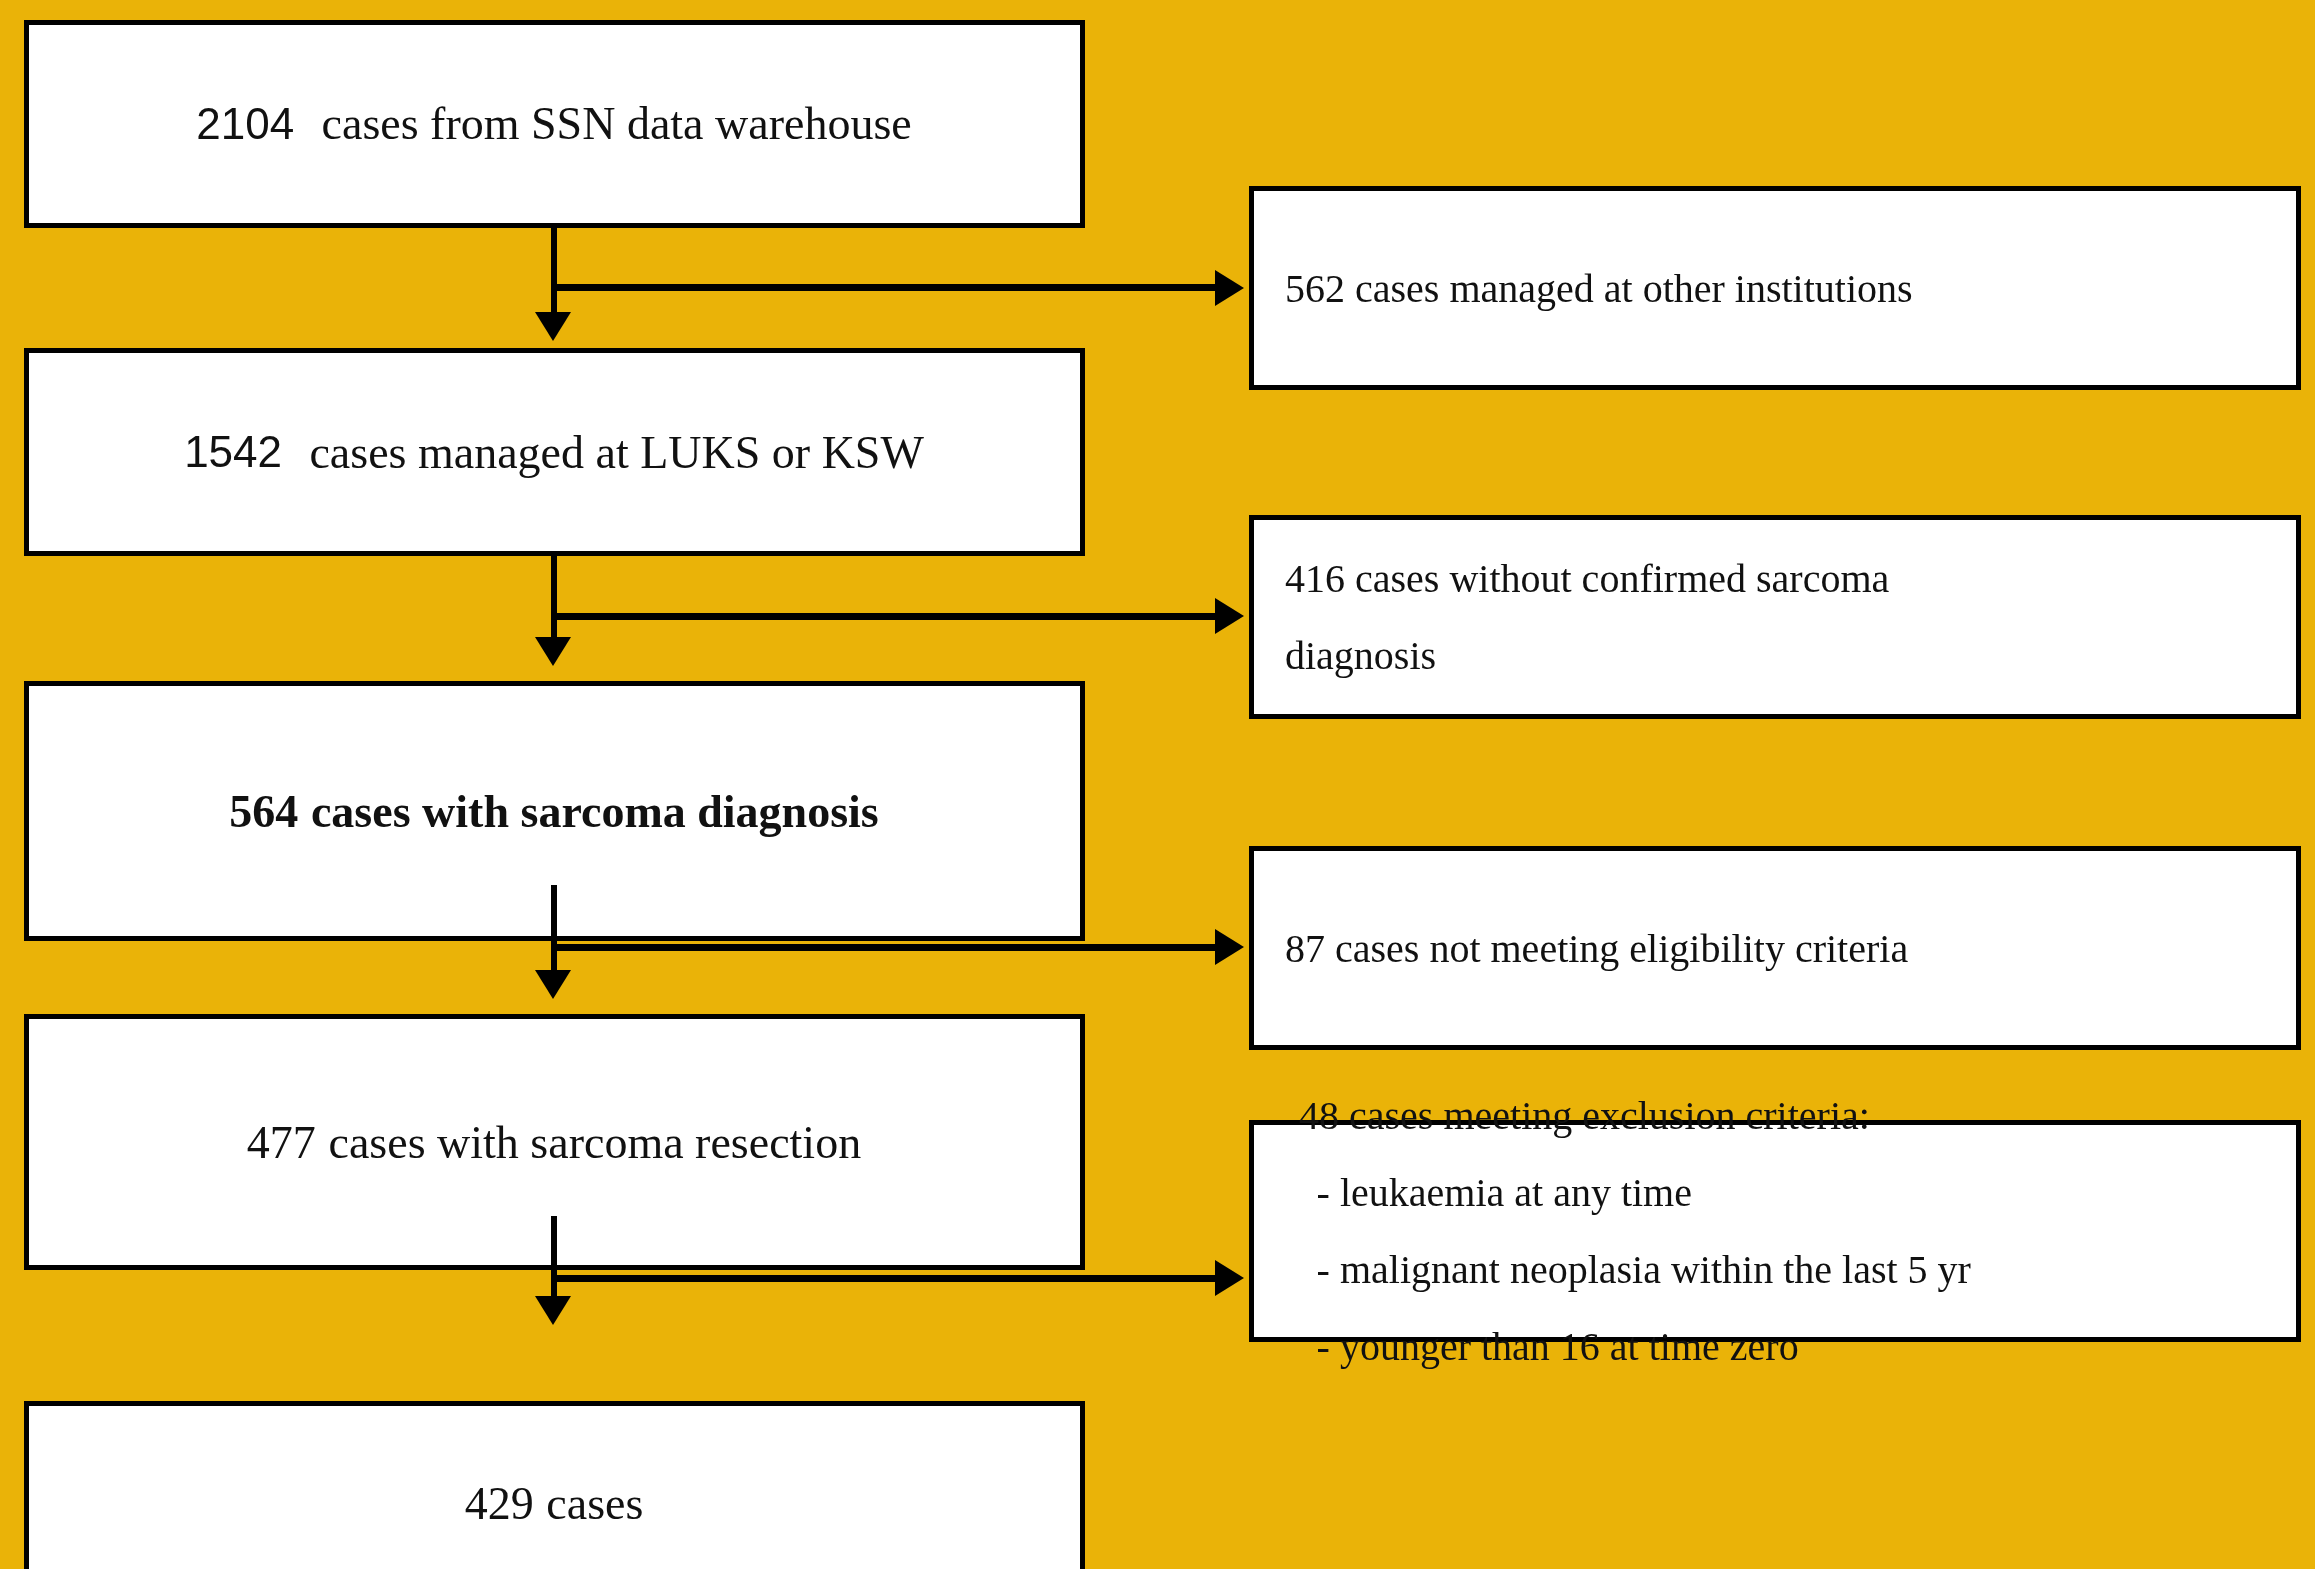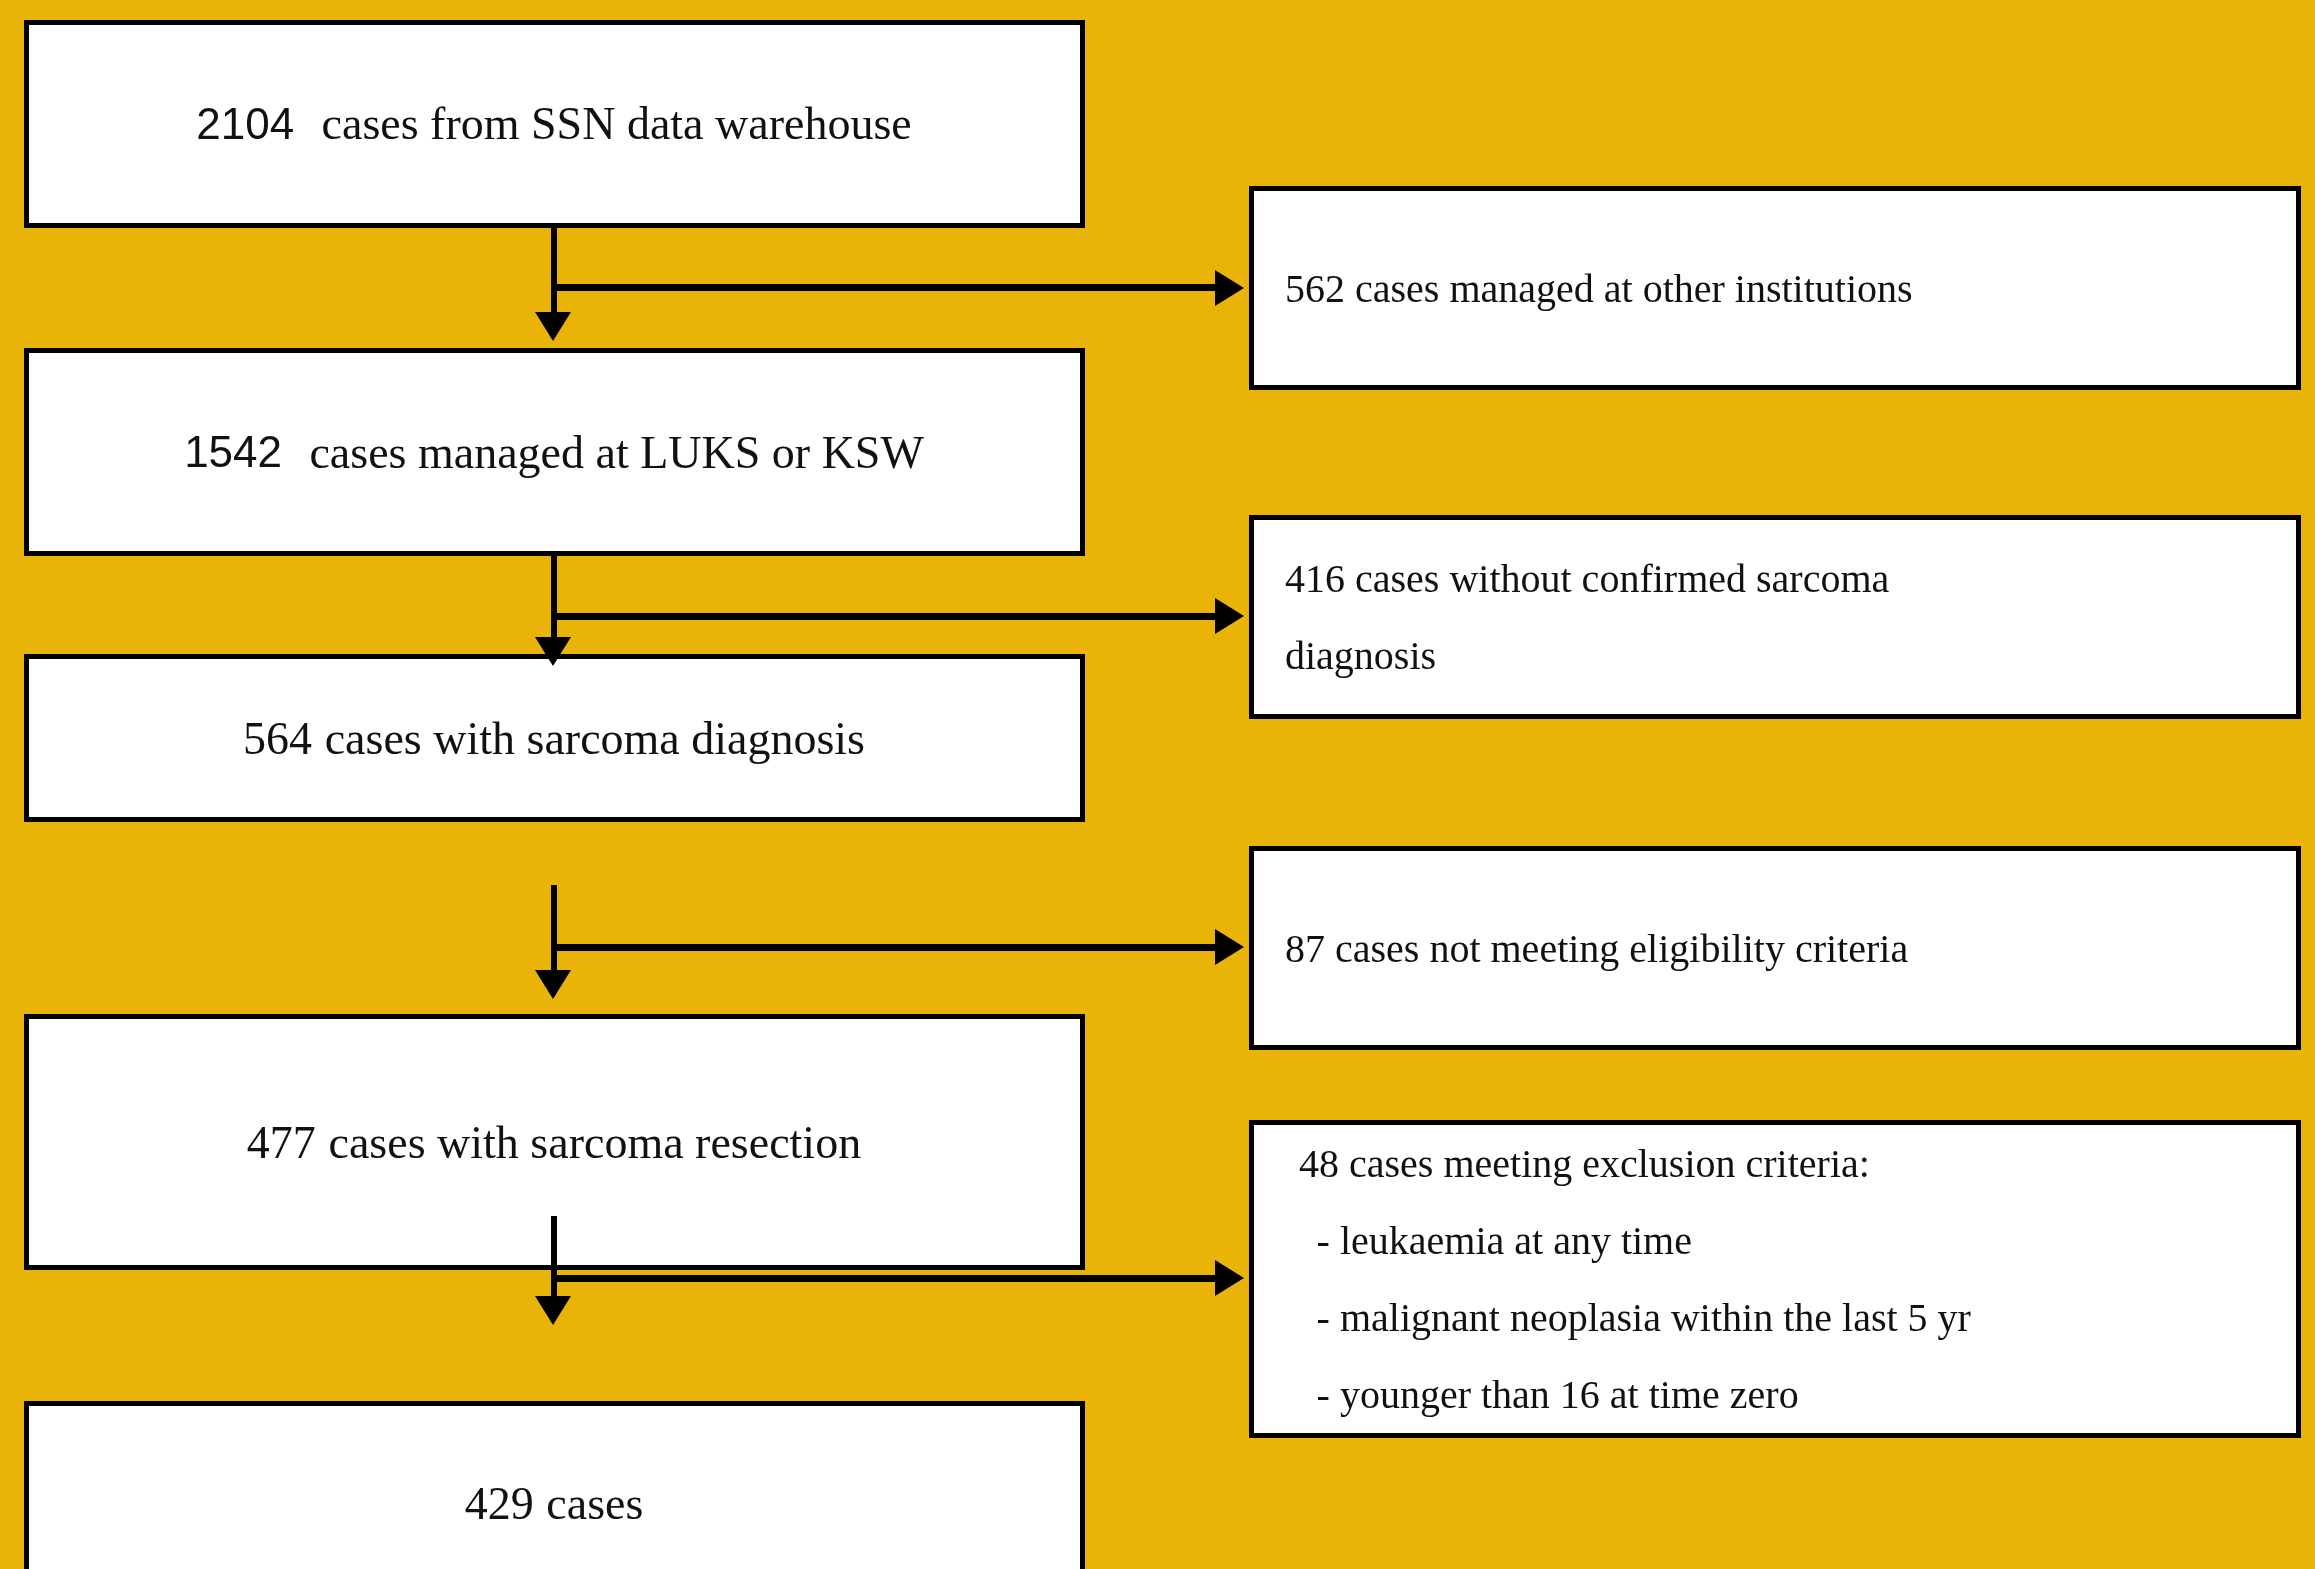--- a/index.html
+++ b/index.html
@@ -50,27 +50,27 @@
   .num {
     margin-right: 12.7px;
   }
   .num.sans {
     font-family: "Liberation Sans", "DejaVu Sans", sans-serif;
     font-size: 44px;
     margin-right: 27.4px;
   }
   #box-1 { top: 19.6px;   height: 208px; }
   #box-2 { top: 348px;  height: 208px; }
-  #box-3 { top: 654px;  height: 168px; }
+  #box-3 { top: 681px;  height: 260px; font-weight: bold; }
   #box-4 { top: 1014px; height: 256px; }
   #box-5 { top: 1380px; height: 204px; margin-top: 21px; }
   #rbox-1 { top: 186px;  height: 204px; }
   #rbox-2 { top: 515px;  height: 204px; }
   #rbox-3 { top: 846px;  height: 204px; }
-  #rbox-4 { top: 1120px; height: 318px; padding-left: 45px; }
+  #rbox-4 { top: 1120px; height: 222px; padding-left: 45px; }
   .vline {
     position: absolute;
     left: 551px;
     width: 5.9px;
     background: #000000;
   }
   #vline-1 { top: 227px;  height: 88px; }
   #vline-2 { top: 556px;  height: 85px; }
   #vline-3 { top: 885px;  height: 87px; }
   #vline-4 { top: 1216px; height: 81px; }

